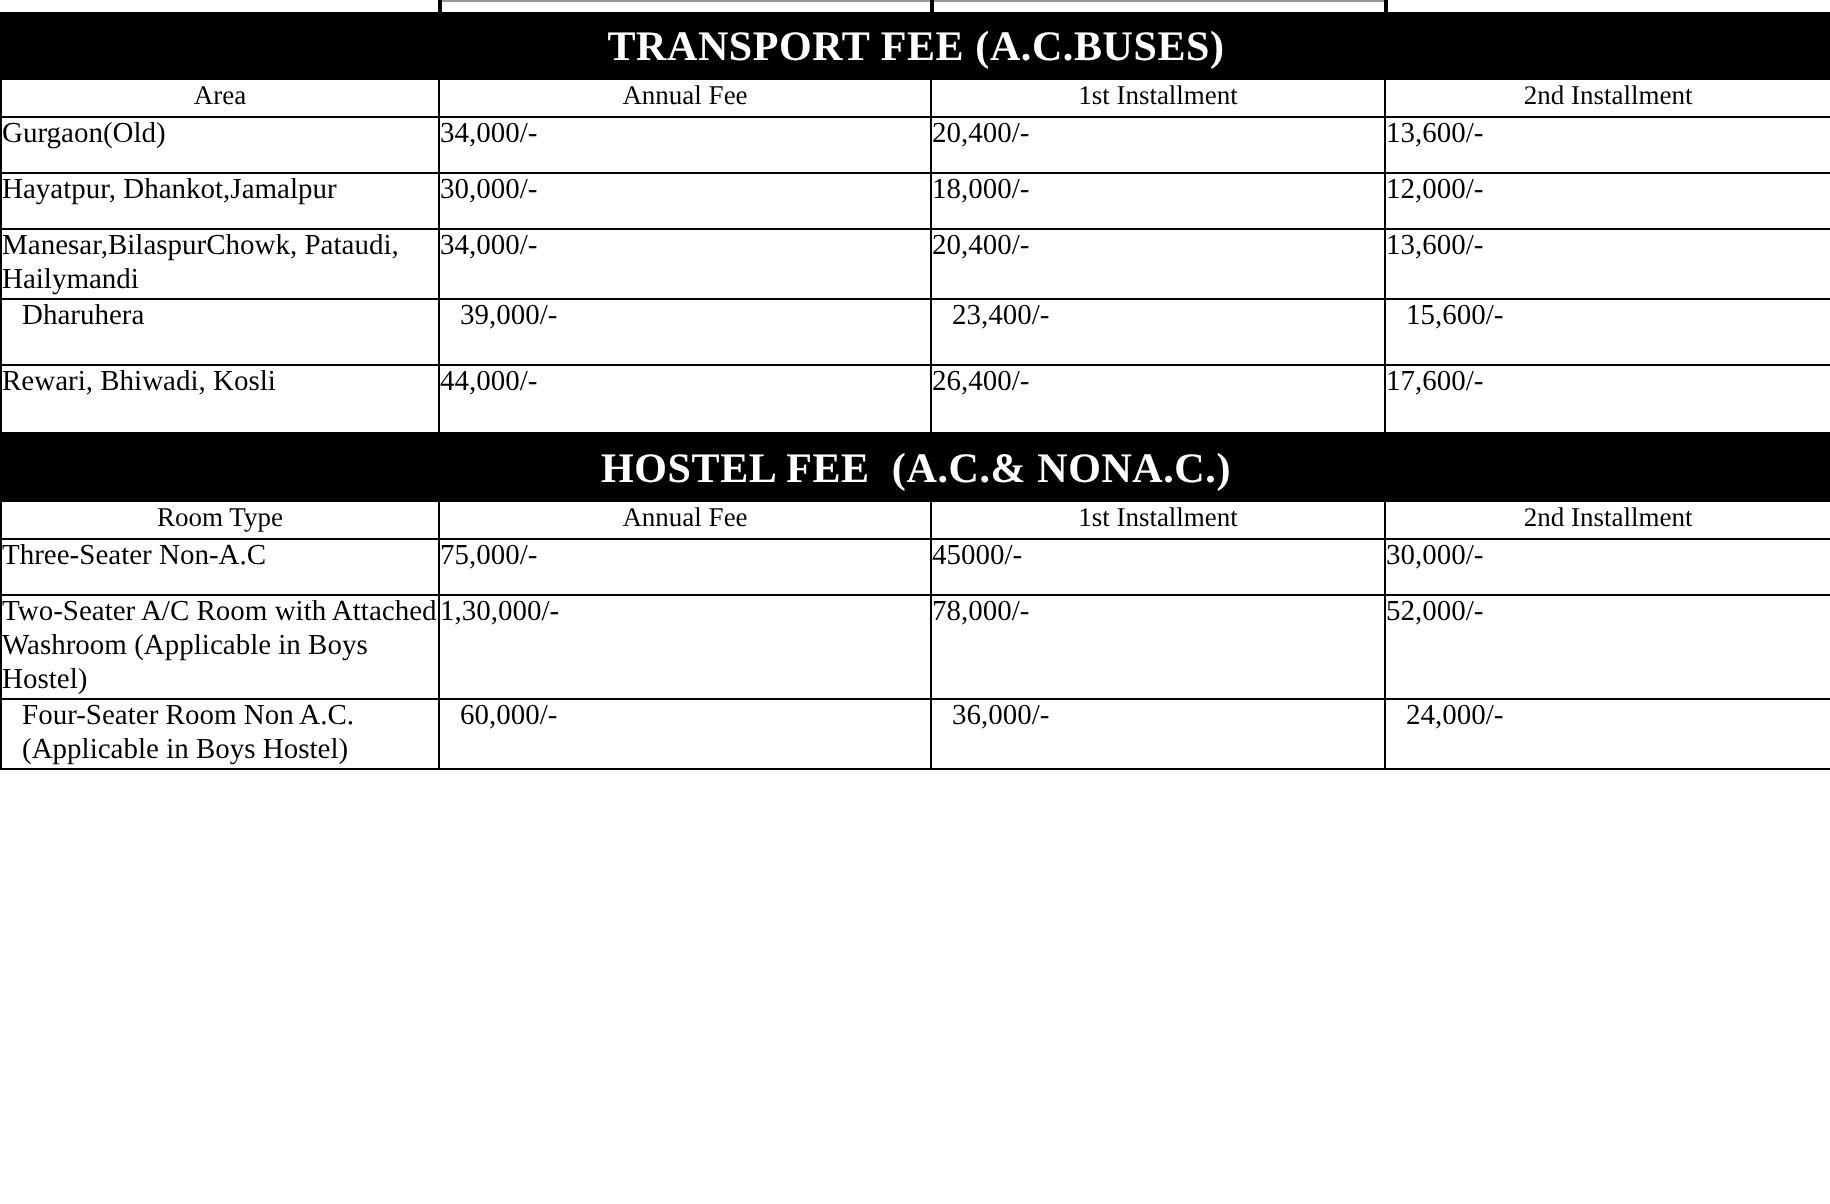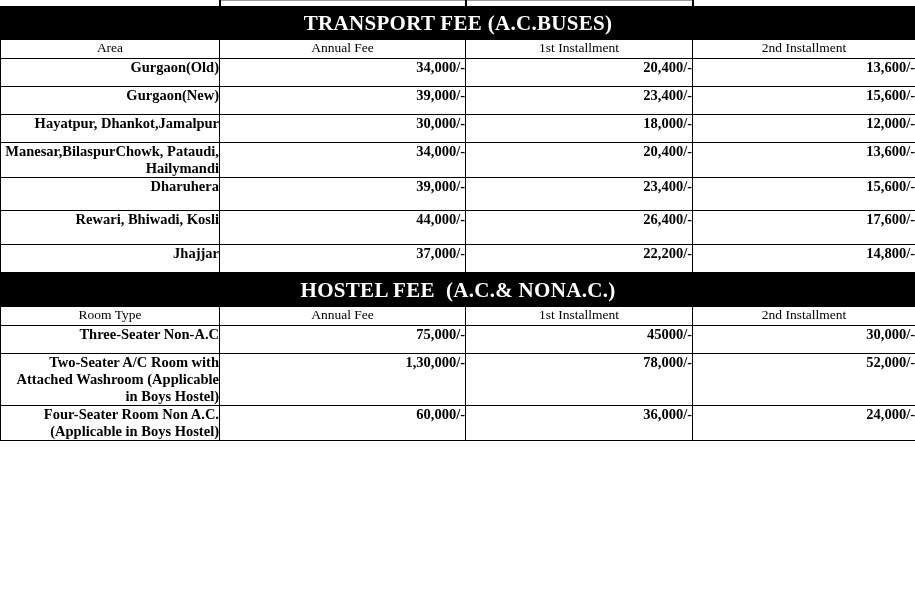--- a/index.html
+++ b/index.html
@@ -71,37 +71,36 @@
     font-weight: normal;
     font-size: 13.5px;
     line-height: 15px;
     padding-top: 7px;
     padding-bottom: 9px;
     height: 18px;
   }
 
   
   .cell {
-    text-align: right;
+    text-align: left;
     font-size: 14.5px;
     line-height: 17px;
     padding-top: 4px;
     padding-left: 2px;
     padding-right: 2px;
-    font-weight: bold;
   }
   .cell.label { font-size: 14.5px; }
   .cell.num   { font-size: 14.5px; }
 
   
   .r-h31 td { height: 27px; }
   .r-h32 td { height: 28px; }
   .r-h52 td { height: 48px; }
   .r-h53 td { height: 49px; }
-  .r-h36 td { height: 32px; }
+  .r-h36 td { height: 32px; padding-left: 10px; }
   .r-h37 td { height: 33px; }
 
   
   .clip-strip {
     position: relative;
     width: 915px;
     height: 6px;
     overflow: hidden;
   }
   .clip-strip .v {
@@ -167,26 +166,20 @@
         <td class="col-head">2nd Installment</td>
       </tr>
 
       <tr class="r-h31">
         <td class="cell label">Gurgaon(Old)</td>
         <td class="cell num">34,000/-</td>
         <td class="cell num">20,400/-</td>
         <td class="cell num">13,600/-</td>
       </tr>
 
-      <tr class="r-h31">
-        <td class="cell label">Gurgaon(New)</td>
-        <td class="cell num">39,000/-</td>
-        <td class="cell num">23,400/-</td>
-        <td class="cell num">15,600/-</td>
-      </tr>
 
 
 
       <tr class="r-h31">
         <td class="cell label">Hayatpur, Dhankot,Jamalpur</td>
         <td class="cell num">30,000/-</td>
         <td class="cell num">18,000/-</td>
         <td class="cell num">12,000/-</td>
       </tr>
 
@@ -204,26 +197,20 @@
         <td class="cell num">15,600/-</td>
       </tr>
 
       <tr class="r-h37">
         <td class="cell label">Rewari, Bhiwadi, Kosli</td>
         <td class="cell num">44,000/-</td>
         <td class="cell num">26,400/-</td>
         <td class="cell num">17,600/-</td>
       </tr>
 
-      <tr class="r-h31">
-        <td class="cell label">Jhajjar</td>
-        <td class="cell num">37,000/-</td>
-        <td class="cell num">22,200/-</td>
-        <td class="cell num">14,800/-</td>
-      </tr>
     </tbody>
   </table>
 
   <table class="fee-table">
     <colgroup>
       <col class="c-area">
         <col class="c-annual">
         <col class="c-inst1">
         <col class="c-inst2">
     </colgroup>

